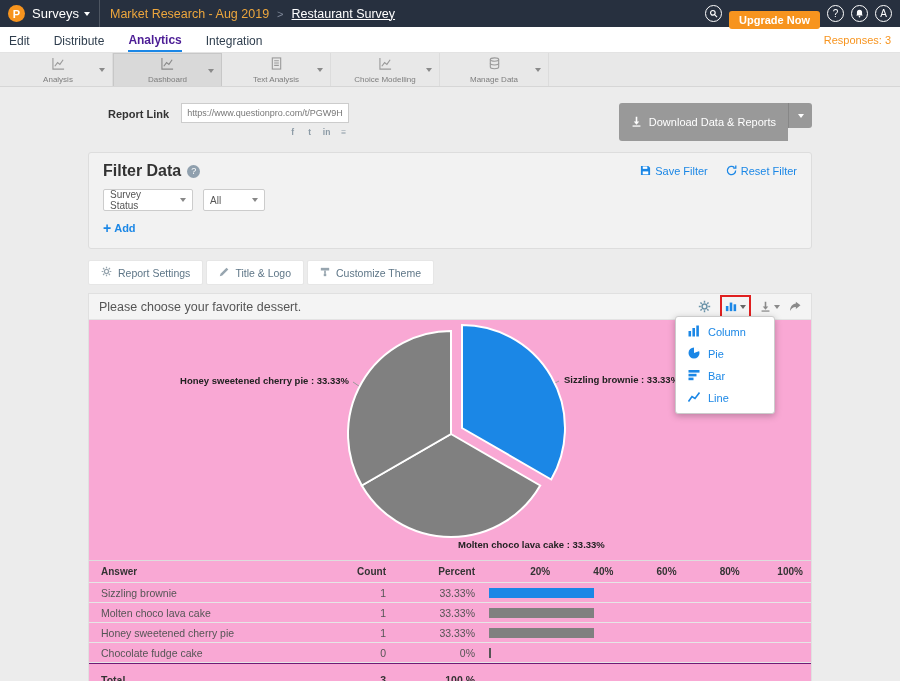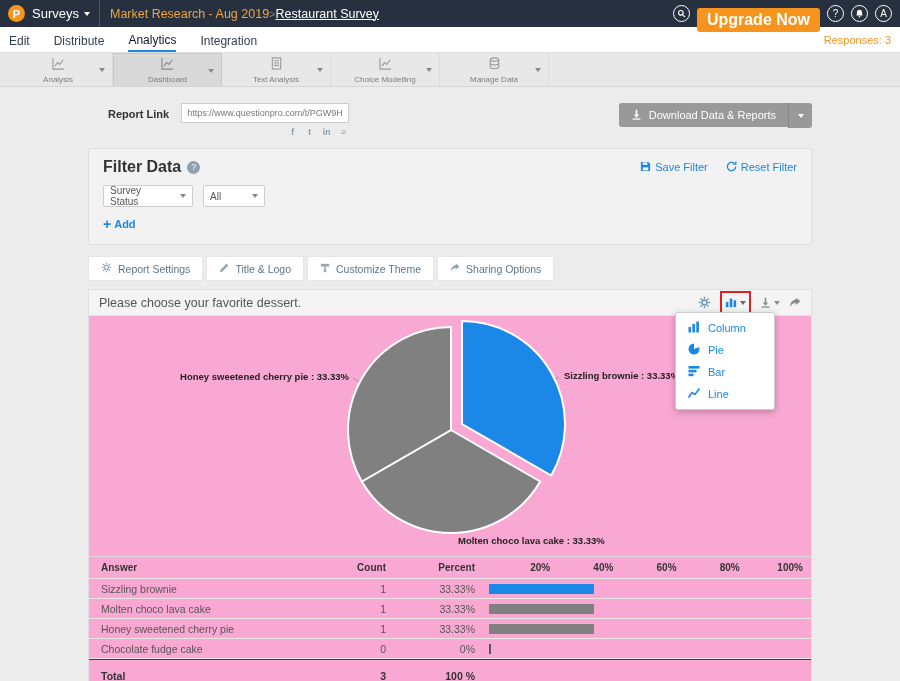--- a/index.html
+++ b/index.html
@@ -6,52 +6,52 @@
   html,body { width:900px; height:681px; overflow:hidden; }
   body { font-family:"Liberation Sans", sans-serif; background:#ececec; position:relative; }
 
   .caret { display:inline-block; width:0; height:0; border-left:3.5px solid transparent; border-right:3.5px solid transparent; border-top:4px solid currentColor; }
 
   
   .topbar { height:27px; background:#27303f; display:flex; align-items:center; color:#fff; padding:0 8px; }
   .logo { width:17px; height:17px; border-radius:50%; background:#f7941e; color:#fff; font-weight:bold; font-size:11px; display:flex; align-items:center; justify-content:center; flex:none; }
   .product { display:flex; align-items:center; gap:5px; font-size:13px; margin-left:7px; cursor:pointer; }
   .vdiv { width:1px; height:27px; background:rgba(255,255,255,.18); margin-left:9px; }
-  .crumb { display:flex; align-items:center; font-size:12.5px; margin-left:10px; }
+  .crumb { display:flex; align-items:center; gap:8px; font-size:12.5px; margin-left:10px; }
   .crumb-project { color:#eda63d; cursor:pointer; }
   .crumb-sep { color:#7e8798; font-size:11px; }
   .crumb-current { color:#fff;text-decoration:underline; }
   .topbar-right { margin-left:auto; display:flex; align-items:center; gap:7px; }
   .icon-circle { width:17px; height:17px; border:1px solid #fff; border-radius:50%; display:flex; align-items:center; justify-content:center; font-size:10px; color:#fff; cursor:pointer; flex:none; }
-  .upgrade { background:#f7941e; color:#fff; font-size:16px; font-weight:bold; padding:3px 10px; border-radius:3px; cursor:pointer;margin-top:13px; }
+  .upgrade { background:#f7941e; color:#fff; font-size:11px; font-weight:bold; padding:3px 10px; border-radius:3px; cursor:pointer;margin-top:13px; }
 
   
   .nav2 { height:26px; background:#fff; display:flex; align-items:center; padding:0 9px; font-size:12px; gap:24px; border-bottom:1px solid #e3e3e3; }
   .nav-item { color:#2f3e4e; padding:5px 0 3px; cursor:pointer; }
-  .nav-item.active { color:#0f172a; border-bottom:2px solid #1b87e6; }
+  .nav-item.active { color:#4c1d95; border-bottom:2px solid #1b87e6;font-weight:bold; }
   .responses { margin-left:auto; color:#f7941e; font-size:11px; }
 
   
   .toolstrip { height:34px; background:#e8e8e8; border-bottom:1px solid #d6d6d6; display:flex; padding-left:4px; }
   .tool-tab { width:109px; position:relative; display:flex; flex-direction:column; align-items:center; justify-content:center; gap:1px; border-right:1px solid #dcdcdc; color:#8b8b8b; cursor:pointer; }
   .tool-tab.active { background:#d9d9d9; border:1px solid #c7c7c7; border-bottom:none; }
   .tool-tab .lbl { font-size:8px; color:#7d7d7d; }
   .tool-tab .tcaret { position:absolute; right:7px; top:15px; color:#8a8a8a; }
 
   
   .content { width:724px; margin:0 auto; }
 
   .report-row { display:flex; margin-top:16px; align-items:flex-start; }
   .report-label { font-size:11px; font-weight:bold; color:#333; margin:5px 12px 0 20px; }
   .link-col { display:flex; flex-direction:column; gap:3px; }
   .link-input { width:168px; height:20px; border:1px solid #ccc; font-size:9px; color:#777; padding:0 5px; background:#fff; font-family:"Liberation Sans",sans-serif; }
   .social-row { display:flex; gap:6px; justify-content:flex-end; width:168px; }
   .social { min-width:11px; height:11px; color:#8b9aa5; font-size:8.5px; font-weight:bold; display:flex; align-items:center; justify-content:center; cursor:pointer; }
   .dl-wrap { margin-left:auto; display:flex; }
-  .dl-btn { background:#999; color:#fff; font-size:11px; height:24px; display:flex; align-items:center; gap:7px; padding:0 12px; border-radius:3px 0 0 3px; cursor:pointer; }
+  .dl-btn { background:#999; color:#fff; font-size:11px; height:38px; display:flex; align-items:center; gap:7px; padding:0 12px; border-radius:3px 0 0 3px; cursor:pointer; }
   .dl-caret-btn { background:#999; border-left:1px solid #878787; width:24px; height:25px; display:flex; align-items:center; justify-content:center; border-radius:0 3px 3px 0; color:#fff; cursor:pointer; }
 
   
   .filter-panel { margin-top:11px; background:#f2f2f2; border:1px solid #ddd; border-radius:3px; padding:9px 14px 11px; }
   .filter-head { display:flex; align-items:center; }
   .filter-title { font-size:16px; font-weight:bold; color:#333; }
   .help-badge { width:13px; height:13px; border-radius:50%; background:#90a0ae; color:#fff; font-size:9px; display:flex; align-items:center; justify-content:center; margin-left:6px; cursor:pointer; }
   .filter-links { margin-left:auto; display:flex; gap:18px; align-items:center; }
   .flink { display:flex; gap:4px; align-items:center; color:#1b87e6; font-size:11px; cursor:pointer; }
   .selects { display:flex; gap:10px; margin-top:9px; }
@@ -259,26 +259,20 @@
       <span>Title &amp; Logo</span>
     </div>
     <div class="stab">
       <span><svg width="10" height="10" viewBox="0 0 12 12" fill="#97a5af">
             <path d="M1 1h10v3.2H1z"></path>
             <path d="M5 4.2h2V8H5z"></path>
             <path d="M4.5 8h3v3h-3z"></path>
           </svg></span>
       <span>Customize Theme</span>
     </div>
-    <div class="stab">
-      <span><svg width="10" height="10" viewBox="0 0 14 14" fill="#97a5af">
-            <path d="M8 3V.8L13.4 5 8 9.2V7C4.5 7 2.4 9 1.2 11.8 1.2 7 4 3.3 8 3z"></path>
-          </svg></span>
-      <span>Sharing Options</span>
-    </div>
   </div>
 
   <div class="chart-panel">
     <div class="panel-header">
       <span class="panel-title">Please choose your favorite dessert.</span>
       <div class="panel-icons">
         <span class="picon">
           <svg width="13" height="13" viewBox="0 0 16 16" fill="none" stroke="#6a93a9" stroke-width="1.8">
               <circle cx="8" cy="8" r="3"></circle>
               <path d="M8 1v2.4M8 12.6V15M1 8h2.4M12.6 8H15M3 3l1.7 1.7M11.3 11.3L13 13M13 3l-1.7 1.7M4.7 11.3L3 13"></path>

